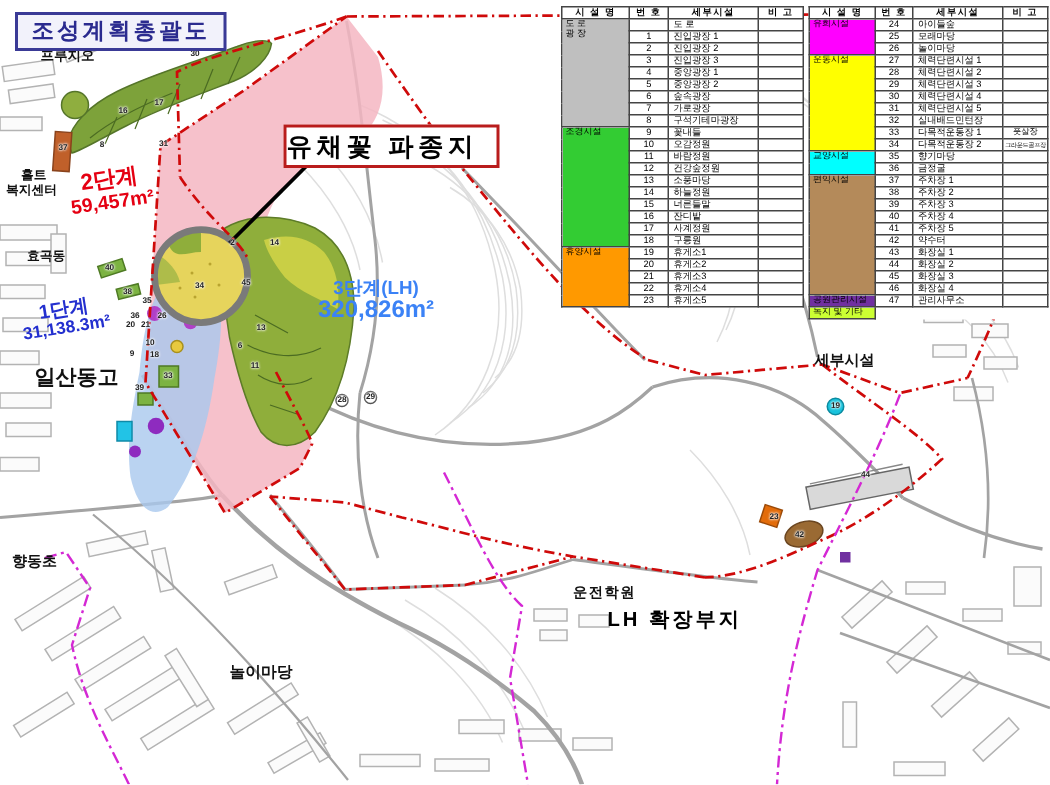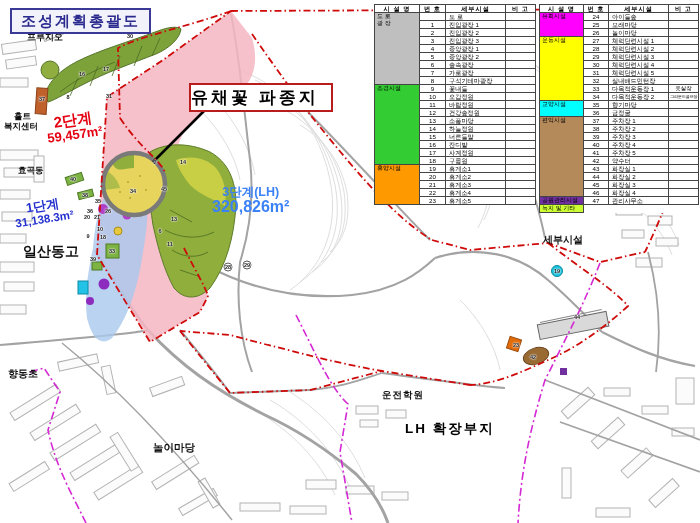--- a/index.html
+++ b/index.html
@@ -14,21 +14,21 @@
     background:#fff;border:2px solid #b91c1c;color:#000;font-weight:900;font-size:17px;
     letter-spacing:3px;line-height:25px;}
   .phase{position:absolute;z-index:6;font-weight:900;text-align:center;line-height:1.05;}
   .phase .l2{display:block;}
   .p2{left:46px;top:112px;color:#e50012;font-size:15px;transform:rotate(-8deg);}
   .p2 .l2{font-size:13px;}
   .p1{left:14px;top:199px;color:#2430cf;font-size:13px;transform:rotate(-9deg);}
   .p1 .l2{font-size:11.5px;}
   .p3{left:212px;top:186px;color:#3b82f6;font-size:12.5px;}
   .p3 .l2{font-size:16px;}
-  .lhx{left:405px;top:420px;color:#000;font-size:13.5px;letter-spacing:2px;z-index:6;
+  .lhx{left:405px;top:404px;color:#000;font-size:13.5px;letter-spacing:2px;z-index:6;
        position:absolute;font-weight:900;text-align:right;}
   .legend{position:absolute;top:4px;z-index:9;background:#fff;border-collapse:collapse;
     font-size:6.2px;line-height:7px;color:#000;table-layout:fixed;}
   .legend td,.legend th{border:1px solid #444;padding:0 1px;overflow:hidden;white-space:nowrap;
     height:6.6px;font-weight:normal;text-align:center;}
   .legend th{font-weight:bold;letter-spacing:1px;}
   .legend .cat{white-space:pre-line;text-align:left;padding-left:2px;font-size:6px;
     vertical-align:top;line-height:7px;}
   .legend .det{text-align:left;padding-left:3px;}
   .legend .nb{}

